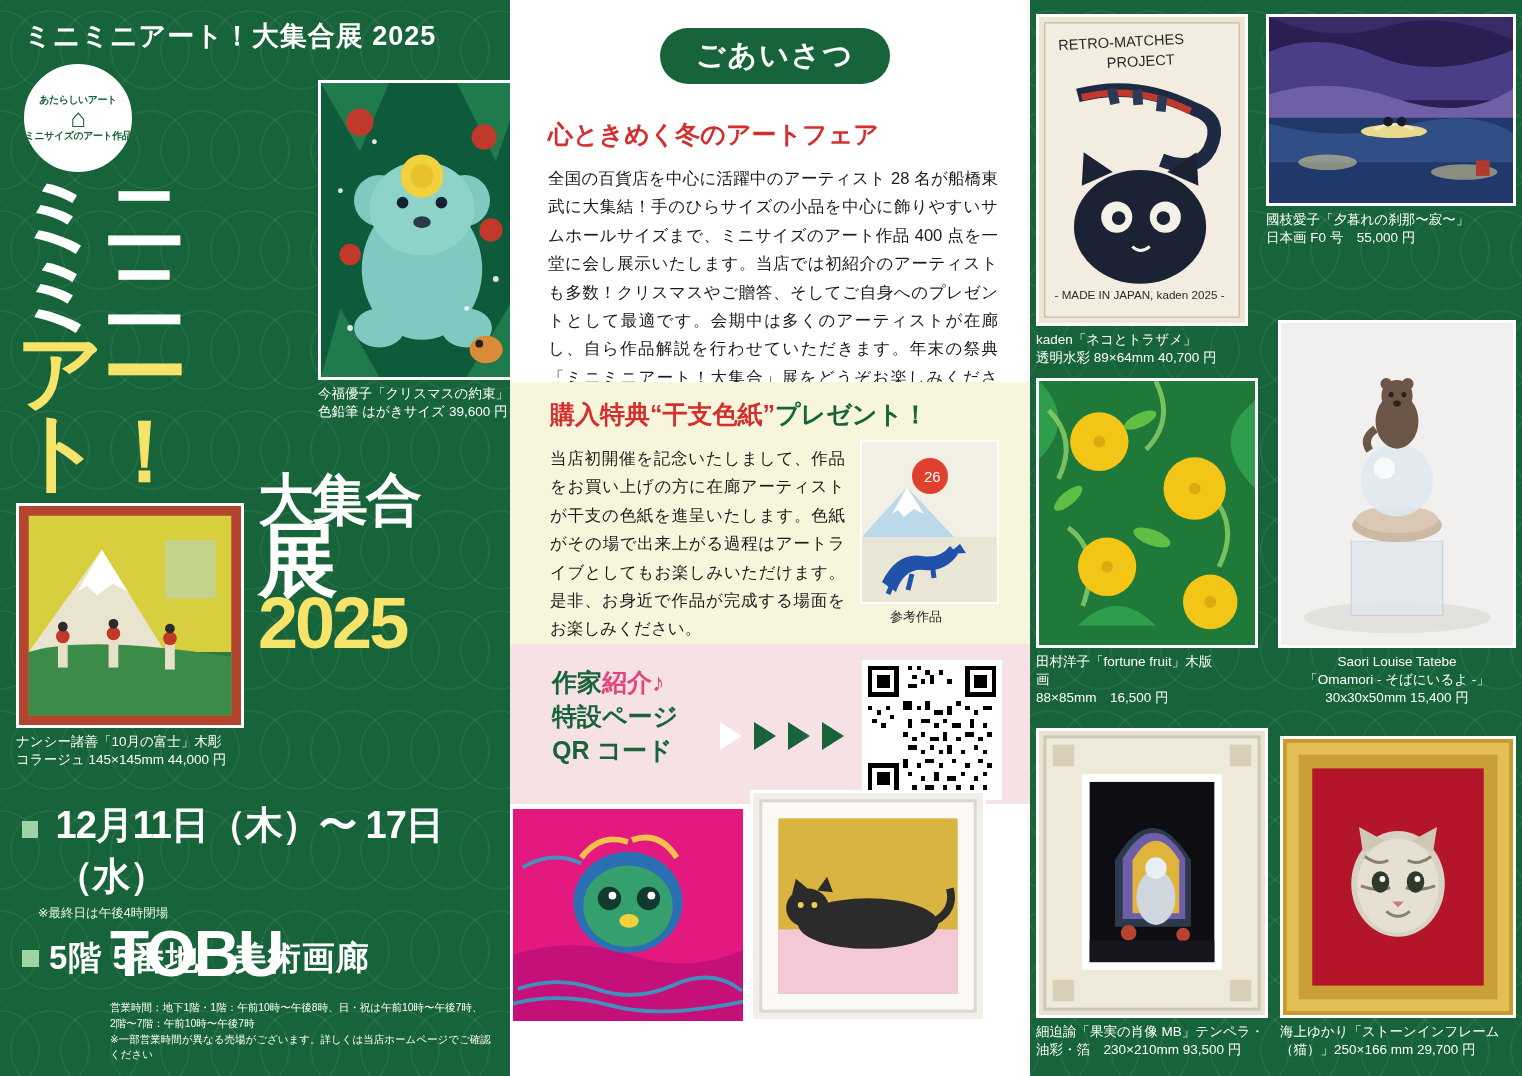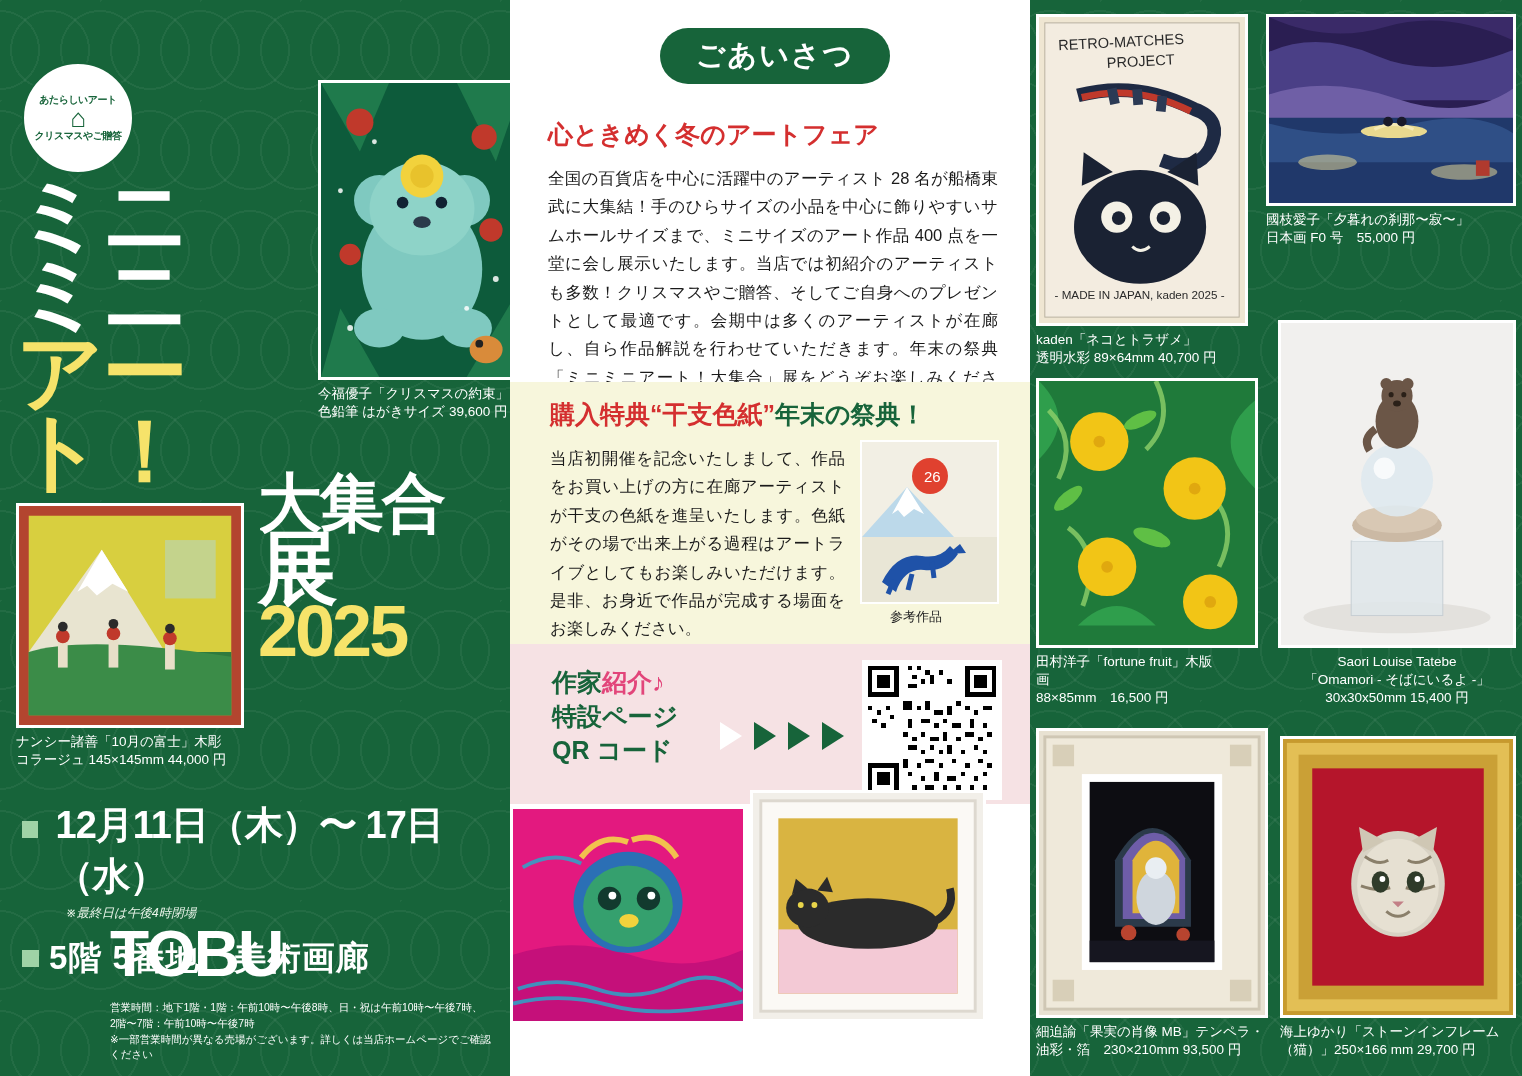--- a/index.html
+++ b/index.html
@@ -44,37 +44,37 @@
     color:#fff;font-weight:bold;line-height:0.92;
   }
   .big-mini .l1{font-size:86px;letter-spacing:-2px;display:block;}
   .big-mini .l2{font-size:86px;letter-spacing:-2px;display:block;}
   .big-mini .l3{font-size:86px;letter-spacing:-2px;display:block;color:#f6e36a;}
 
   .big-daishugo{
     position:absolute;left:258px;top:475px;width:250px;
     font-weight:bold;line-height:0.9;color:#fff;
   }
-  .big-daishugo .r1{font-size:64px;display:block;letter-spacing:-2px;}
+  .big-daishugo .r1{font-size:56px;display:block;letter-spacing:-2px;}
   .big-daishugo .r2{font-size:80px;display:block;letter-spacing:-2px;}
   .big-daishugo .yr{
     display:block;font-size:72px;color:#f6e36a;margin-top:-6px;letter-spacing:-3px;
   }
 
   .art-card{position:absolute;}
   .art-card .frame{
     border:3px solid #ffffff;box-sizing:border-box;overflow:hidden;background:#ddd;
   }
   .cap{color:#fff;font-size:13.5px;line-height:1.35;margin-top:5px;}
 
   .date-block{position:absolute;left:22px;top:800px;color:#fff;}
   .date-row{display:flex;align-items:baseline;gap:8px;}
   .sq{width:17px;height:17px;background:#9fd3a6;display:inline-block;margin-right:10px;}
   .date-main{font-size:38px;font-weight:bold;letter-spacing:-1px;}
-  .date-note{font-size:12.5px;margin:3px 0 0 44px;color:#eaf5ea;font-style:italic;}
+  .date-note{font-size:12.5px;margin:3px 0 0 16px;color:#eaf5ea;}
   .floor-row{display:flex;align-items:center;margin-top:14px;}
   .floor-text{font-size:33px;font-weight:bold;letter-spacing:1px;}
 
   .tobu{position:absolute;left:110px;top:925px;color:#fff;}
   .tobu-logo{font-size:64px;font-weight:bold;letter-spacing:-2px;line-height:58px;font-family:"Liberation Sans",sans-serif;}
   .tobu-side{position:absolute;left:300px;top:930px;color:#fff;font-size:11px;line-height:1.45;}
   .tobu-side .store{font-size:17px;font-weight:bold;letter-spacing:3px;}
   .tobu-hours{position:absolute;left:110px;top:1000px;color:#fff;font-size:10.5px;line-height:1.5;width:390px;}
 
   
@@ -124,25 +124,26 @@
   .ph{width:100%;height:100%;display:block;}
 </style>
 </head>
 <body>
 
 <div class="page">
   <div class="bg-pattern"></div>
 
   <div class="left">
 
+    <div class="poster-title">ミニミニアート！大集合展 2025</div>
 
     <div class="logo-circle">
       <div class="lc-top">あたらしいアート</div>
       <div class="lc-house">⌂</div>
-      <div class="lc-bot">クリスマスやご贈答</div>
+      <div class="lc-bot">ミニサイズのアート作品</div>
     </div>
 
     <div class="big-mini">
       <span class="l1">ミニ</span>
       <span class="l2">ミニ</span>
       <span class="l3">アート！</span>
     </div>
 
     <div class="big-daishugo">
       <span class="r1">大集合</span>
@@ -245,21 +246,21 @@
 
   <div class="mid">
     <div class="mid-bg"></div>
 
     <div class="greet-badge">ごあいさつ</div>
     <div class="mid-h1">心ときめく冬のアートフェア</div>
     <div class="mid-body">全国の百貨店を中心に活躍中のアーティスト 28 名が船橋東武に大集結！手のひらサイズの小品を中心に飾りやすいサムホールサイズまで、ミニサイズのアート作品 400 点を一堂に会し展示いたします。当店では初紹介のアーティストも多数！クリスマスやご贈答、そしてご自身へのプレゼントとして最適です。会期中は多くのアーティストが在廊し、自ら作品解説を行わせていただきます。年末の祭典「ミニミニアート！大集合」展をどうぞお楽しみください。</div>
 
     <div class="promo">
       <div class="promo-h">
-        <span style="color:#d42f2f;">購入特典</span><span class="eto">“干支色紙”</span><span>年末の祭典！</span>
+        <span style="color:#d42f2f;">購入特典</span><span class="eto">“干支色紙”</span><span>プレゼント！</span>
       </div>
       <div class="promo-body">当店初開催を記念いたしまして、作品をお買い上げの方に在廊アーティストが干支の色紙を進呈いたします。色紙がその場で出来上がる過程はアートライブとしてもお楽しみいただけます。是非、お身近で作品が完成する場面をお楽しみください。</div>
       <div class="promo-img">
         <svg class="ph" viewBox="0 0 135 160" preserveAspectRatio="none">
           <rect width="135" height="160" fill="#f2efe4"></rect>
           <path d="M0 95 L45 45 L92 95 Z" fill="#bcd9ea"></path>
           <path d="M30 72 L45 45 L62 72 L52 67 L42 75 L36 68 Z" fill="#ffffff"></path>
           <circle cx="68" cy="34" r="18" fill="#e0412f"></circle>
           <text x="62" y="40" font-size="15" fill="#fff" font-family="sans-serif">26</text>
           <rect x="0" y="95" width="135" height="65" fill="#e9e6d6"></rect>

